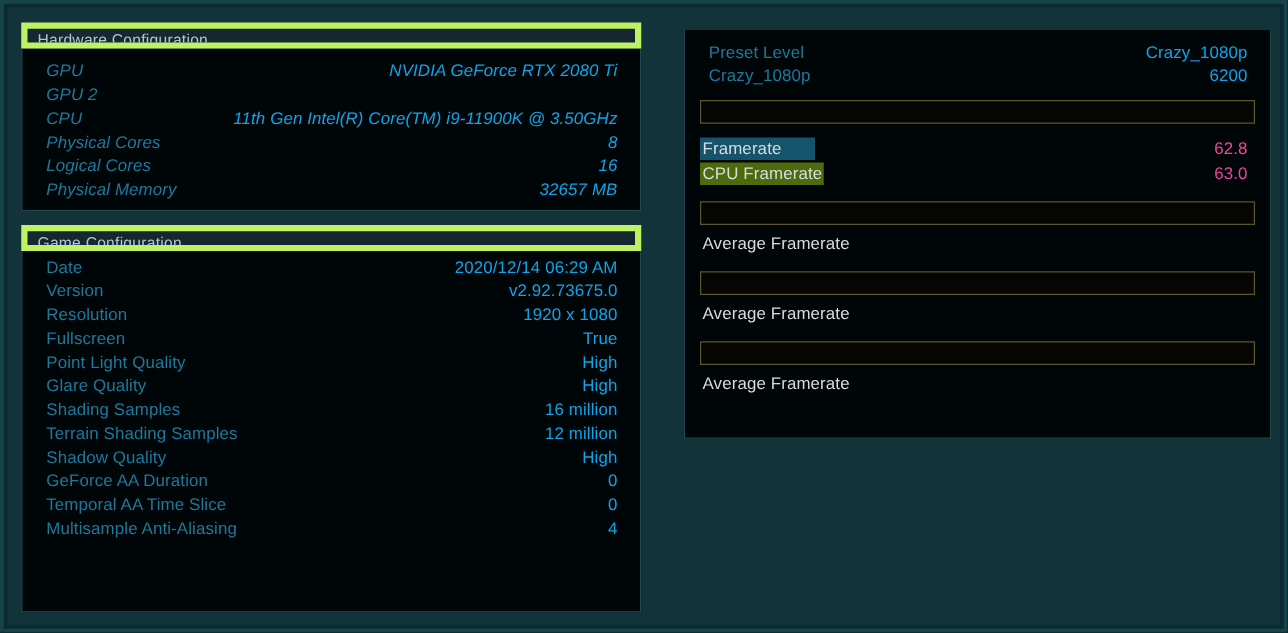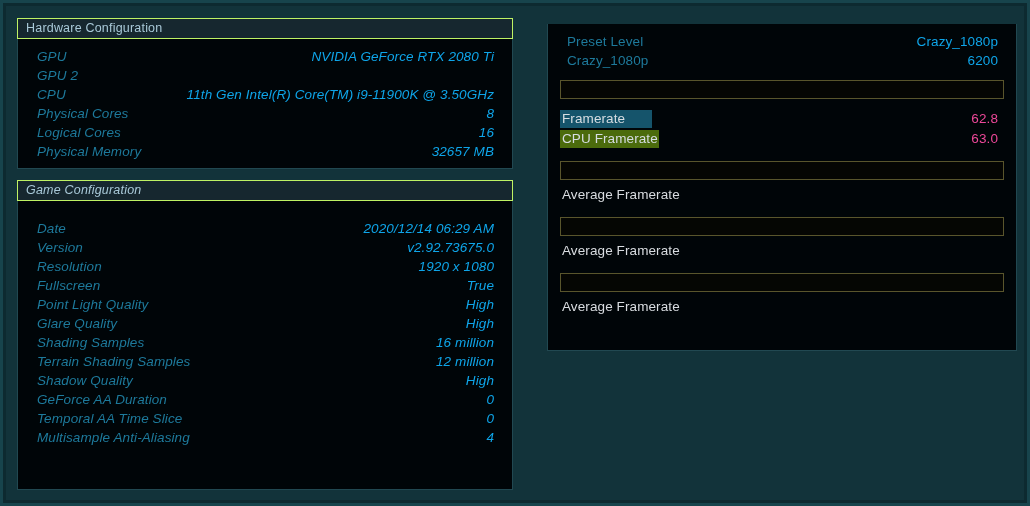--- a/index.html
+++ b/index.html
@@ -21,21 +21,21 @@
     background:#12333a;
   }
   #stage{position:absolute;inset:0;}
 
   
   .panel{position:absolute;}
 
   .panel-title{
     position:absolute;left:0;top:0;right:0;height:21px;
     background:#16272f;
-    border:1px solid #bef264;
+    border:5px solid #bef264;
     box-sizing:border-box;
     color:#a9c9d8;
     font-size:12.5px;
     line-height:19px;
     padding-left:8px;
     letter-spacing:.2px;
     white-space:nowrap;
     overflow:hidden;
   }
 
@@ -147,24 +147,24 @@
               <span class="v">16</span>
             </div>
             <div class="kv">
               <span class="k">Physical Memory</span>
               <span class="v">32657 MB</span>
             </div>
           </div>
       </div>
     </div>
 
-    <div class="panel" style="left:14px;top:177px;width:496px;height:310px;font-style:italic;">
+    <div class="panel" style="left:14px;top:177px;width:496px;height:310px;">
       <div class="panel-title">Game Configuration</div>
       <div class="panel-body" style="top:21px;height:289px;">
-        <div style="padding-top:18px;" id="game-rows">
+        <div style="padding-top:3px;" id="game-rows">
             <div class="kv">
               <span class="k">Date</span>
               <span class="v">2020/12/14 06:29 AM</span>
             </div>
             <div class="kv">
               <span class="k">Version</span>
               <span class="v">v2.92.73675.0</span>
             </div>
             <div class="kv">
               <span class="k">Resolution</span>

